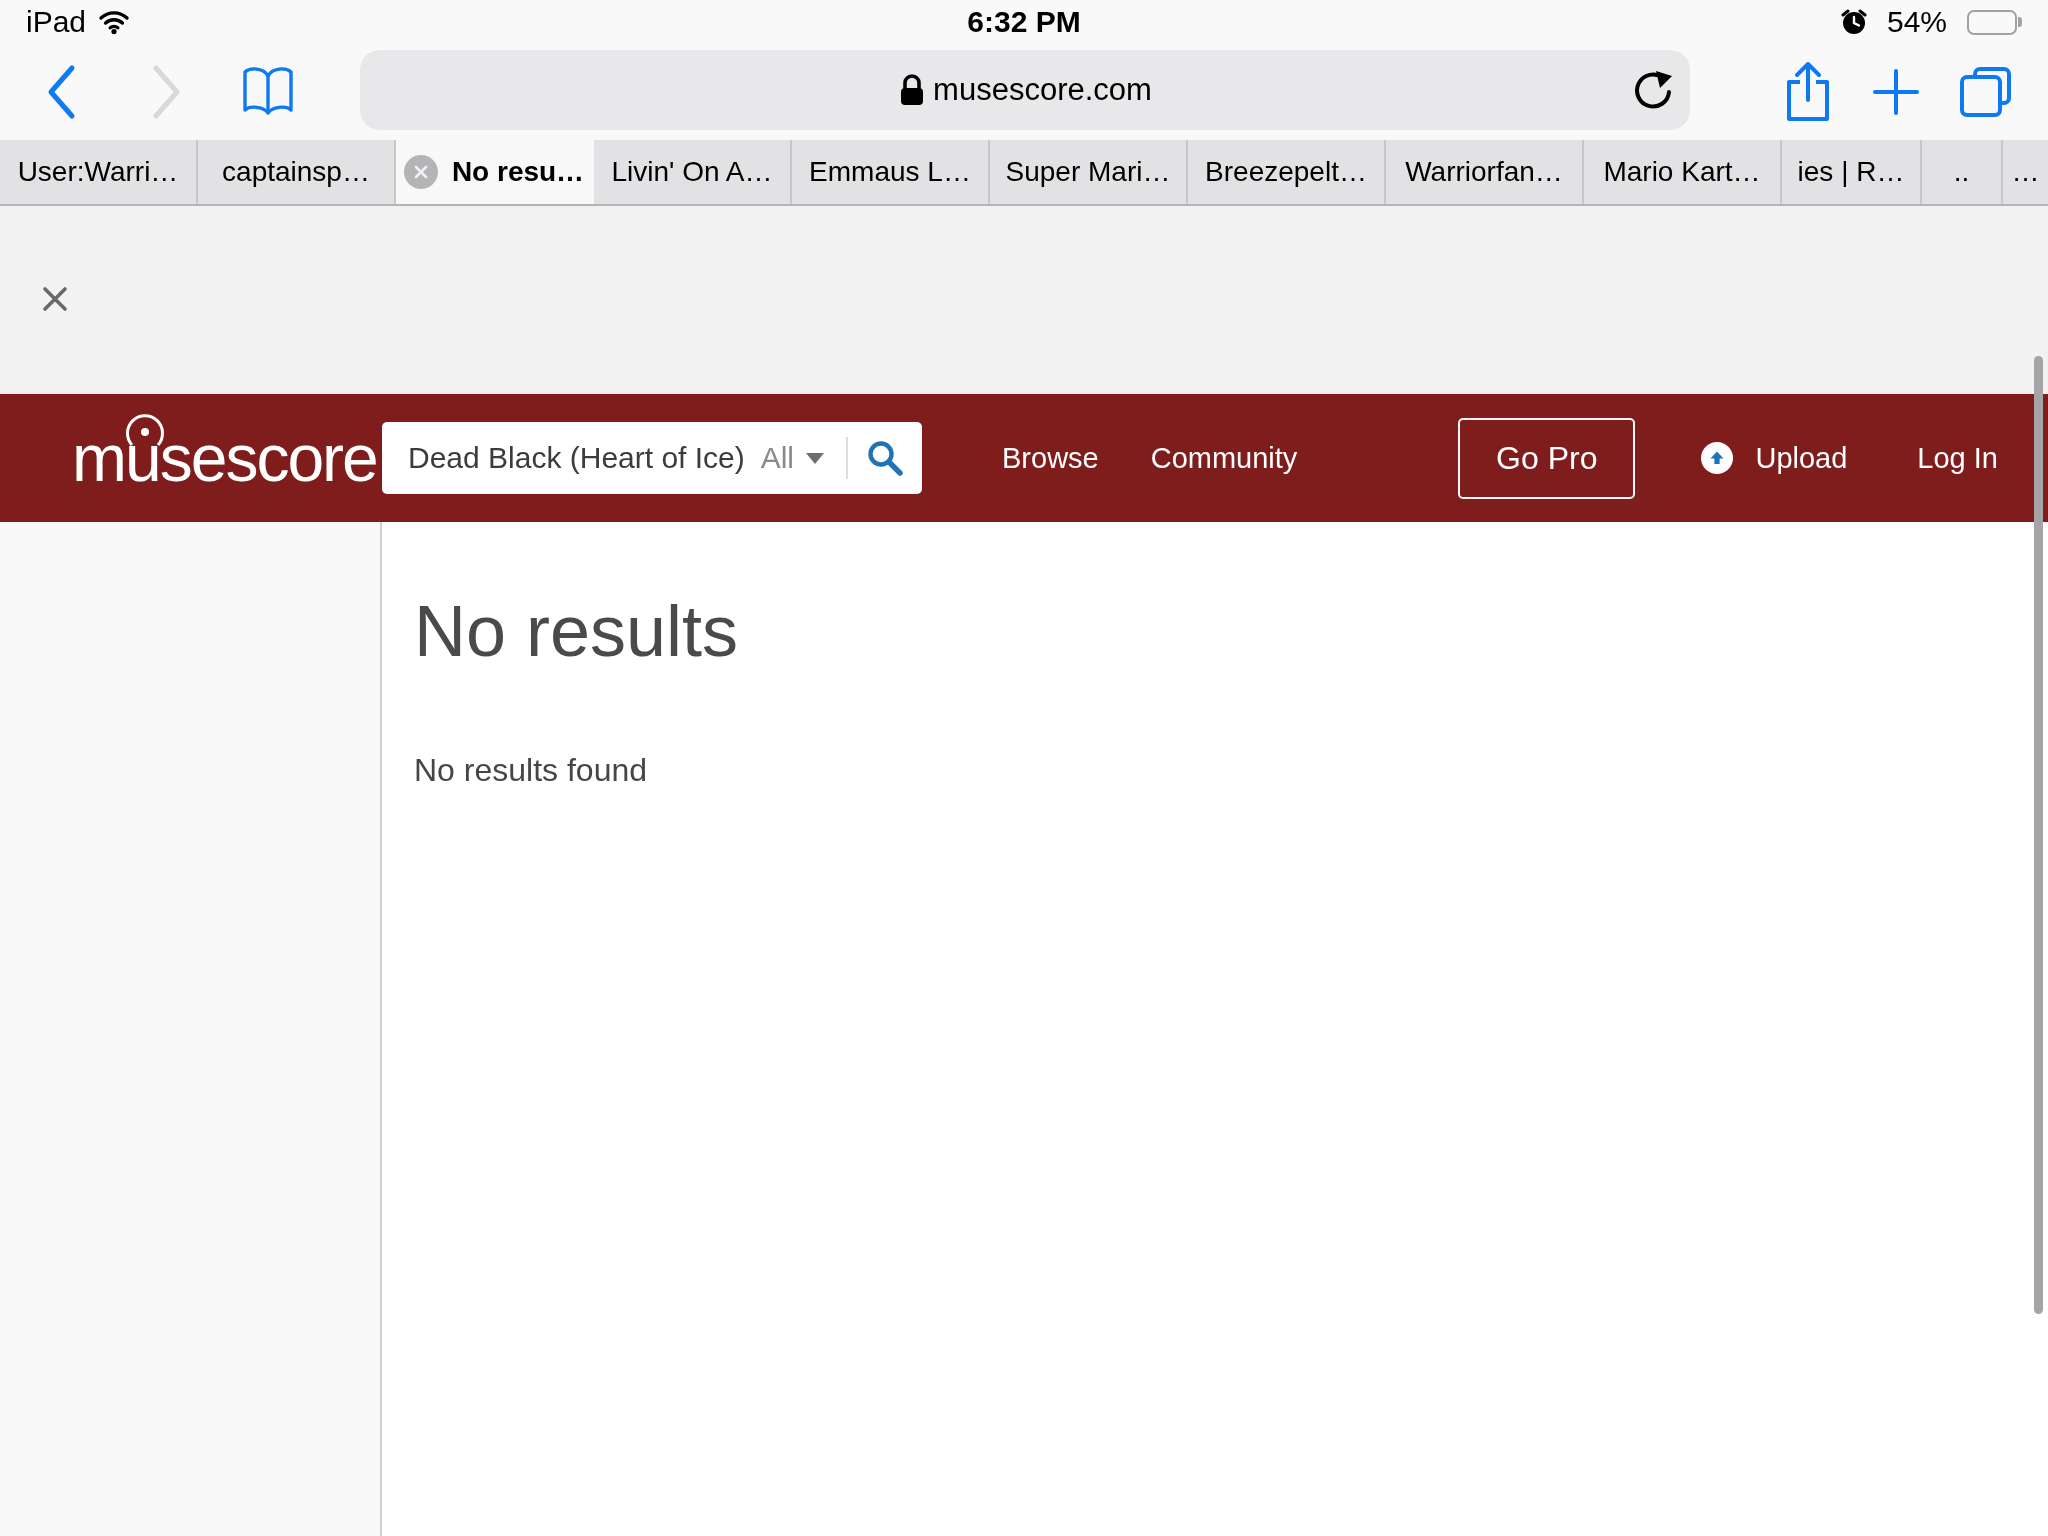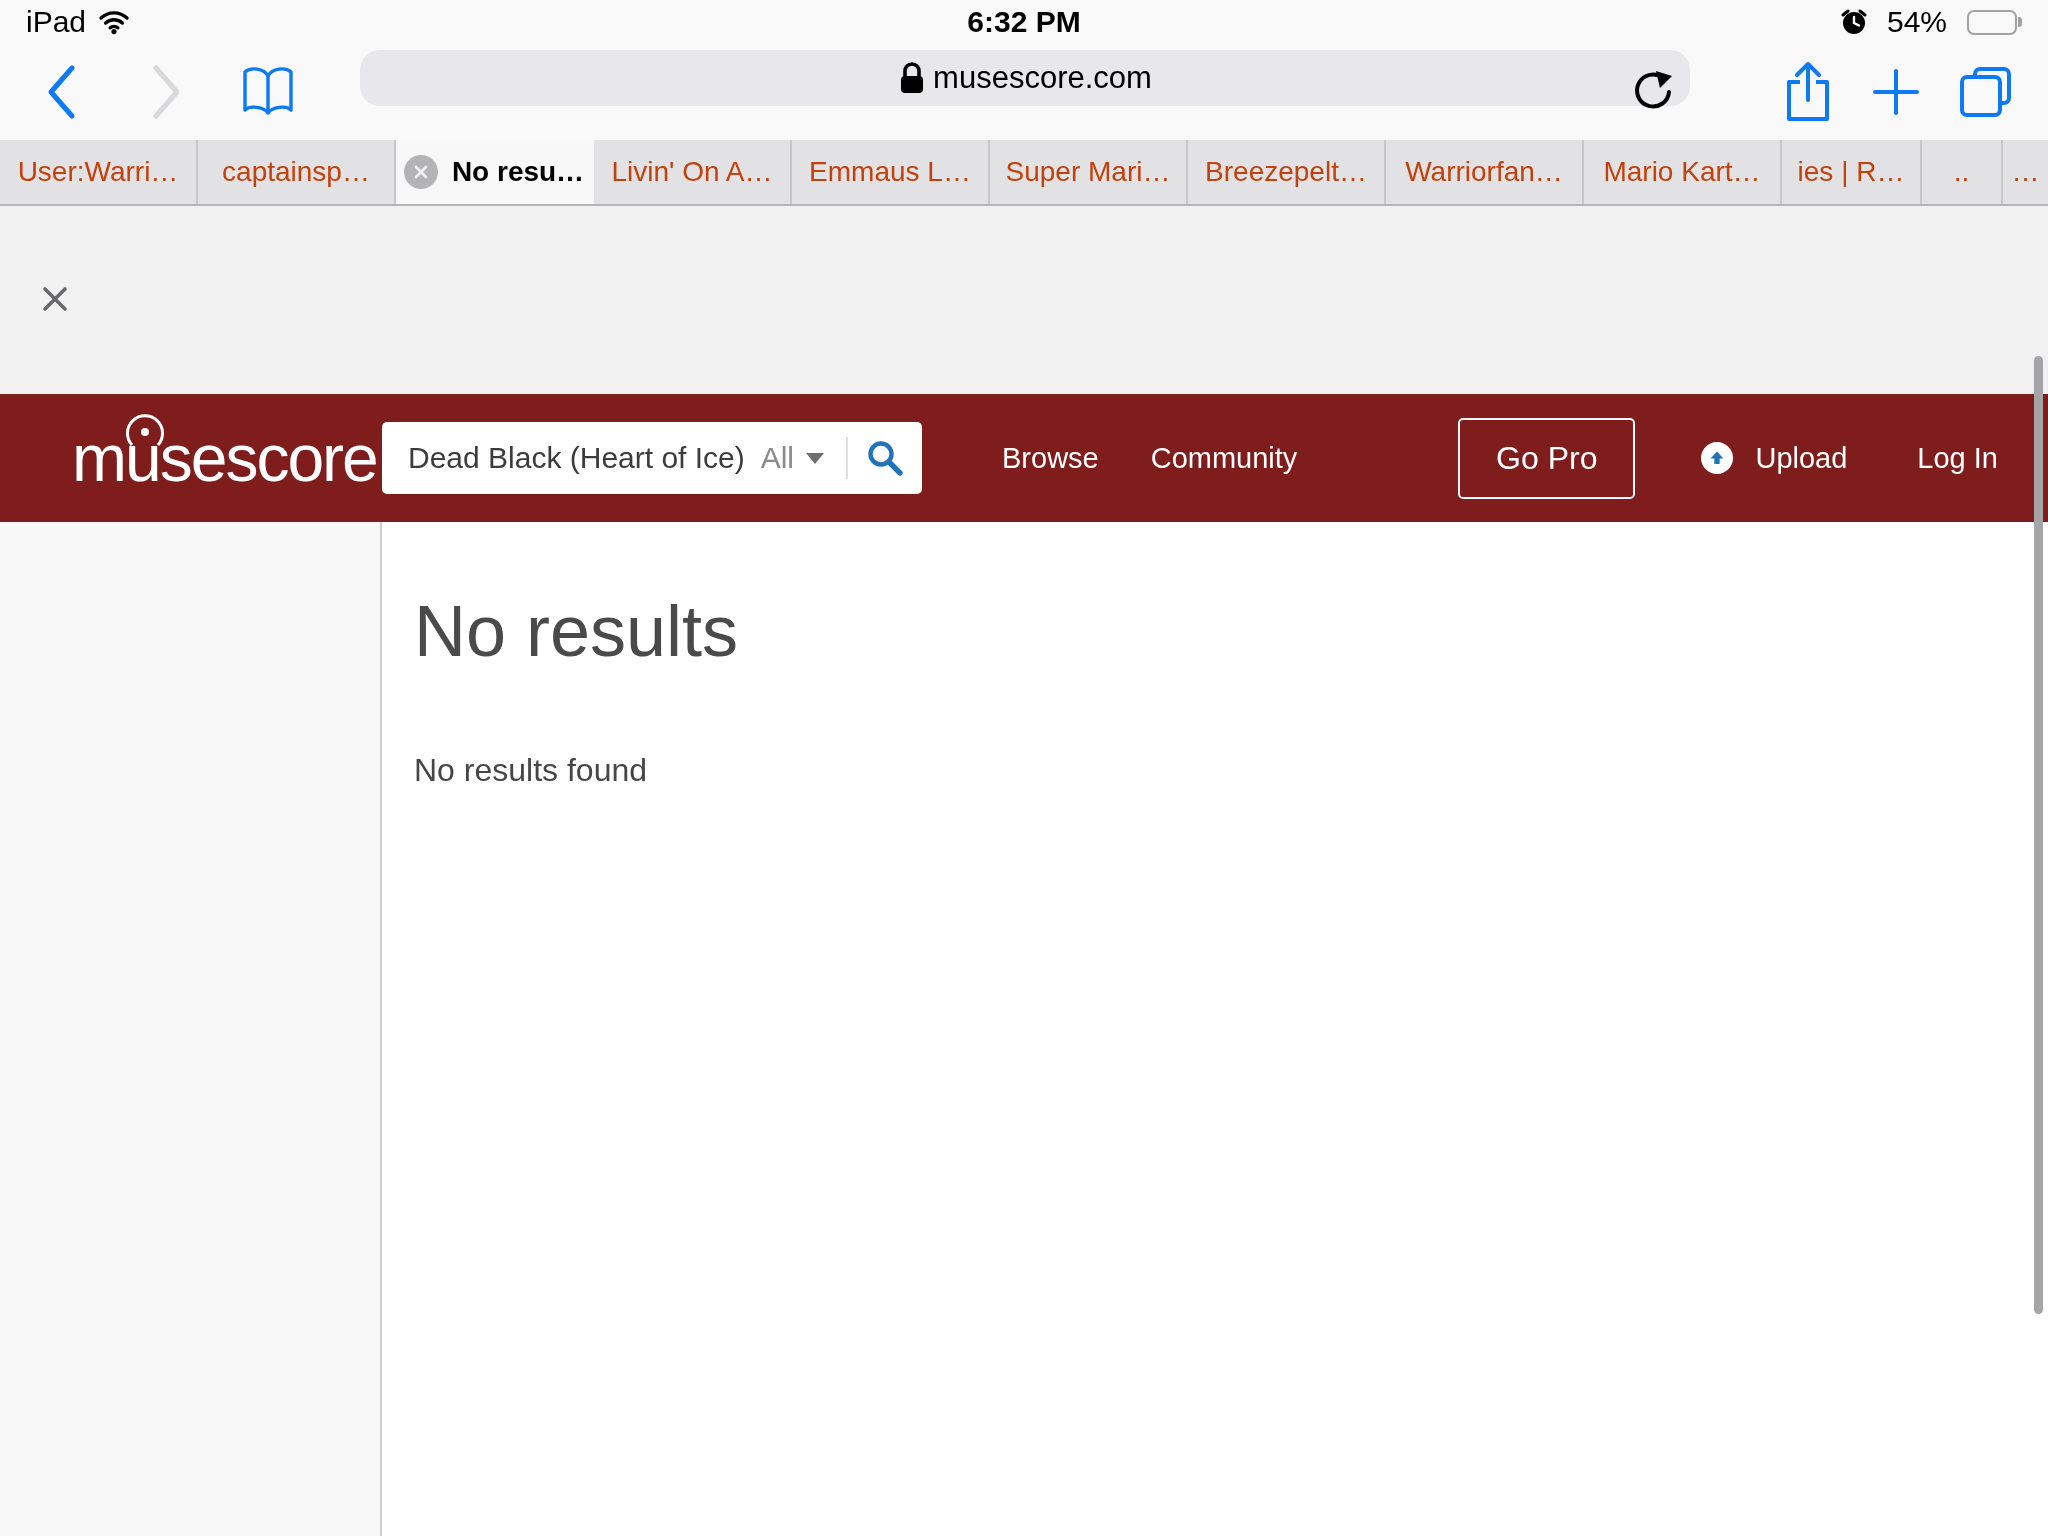--- a/index.html
+++ b/index.html
@@ -34,39 +34,39 @@
     border-radius:0 3px 3px 0; margin-left:1px;
   }
 
   
   .toolbar { height:96px; position:relative; background:#f9f9f9; }
   .tb-icon { position:absolute; top:50%; transform:translateY(-50%); cursor:default; }
   .icon-back    { left:44px; }
   .icon-forward { left:150px; }
   .icon-book    { left:240px; }
   .url-bar {
-    position:absolute; left:360px; right:358px; top:6px; height:56px;
+    position:absolute; left:360px; right:358px; top:6px; height:80px;
     background:#e8e8ea; border-radius:20px;
     display:flex; align-items:center; justify-content:center; gap:7px;
   }
   .url-text { font-size:31px; color:#000; }
   .icon-reload { position:absolute; right:374px; }
   .icon-share  { right:216px; }
   .icon-plus   { right:128px; }
   .icon-tabs   { right:36px; }
 
   
   .tab-bar {
     height:66px; display:flex; background:#e2e2e4;
     border-bottom:2px solid #b4b4b7;
   }
   .tab {
     width:198px; flex:none; display:flex; align-items:center; justify-content:center;
     gap:14px; border-right:2px solid #c7c7c9; overflow:hidden;
-    font-size:28px; color:#c2410c; white-space:nowrap; cursor:default;
+    font-size:28px; color:#000000; white-space:nowrap; cursor:default;
   }
   .tab:nth-child(10) { width:140px; }
   .tab:nth-child(11) { width:81px; }
   .tab:nth-child(12) { flex:1; width:auto; border-right:none; }
   .tab.active {
     background:#f8f8f8; color:#000; font-weight:700; border-right-color:transparent;
   }
   .tab-close {
     width:34px; height:34px; border-radius:50%; background:#b4b4b7; flex:none;
     display:flex; align-items:center; justify-content:center;

